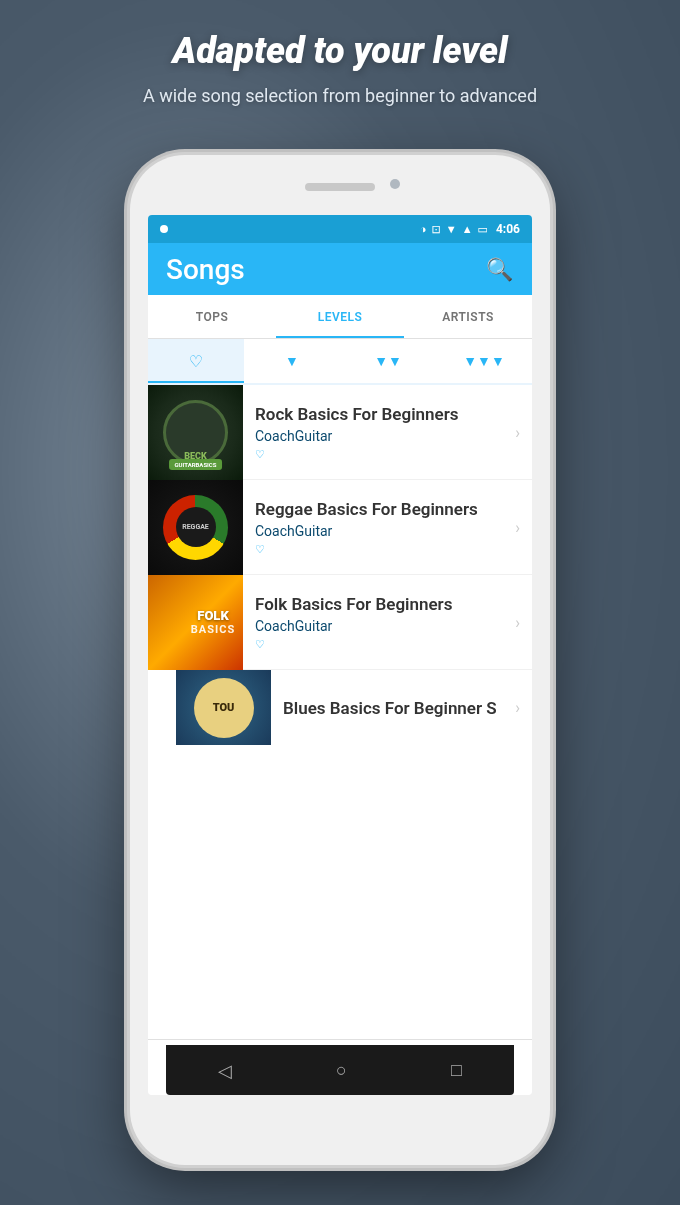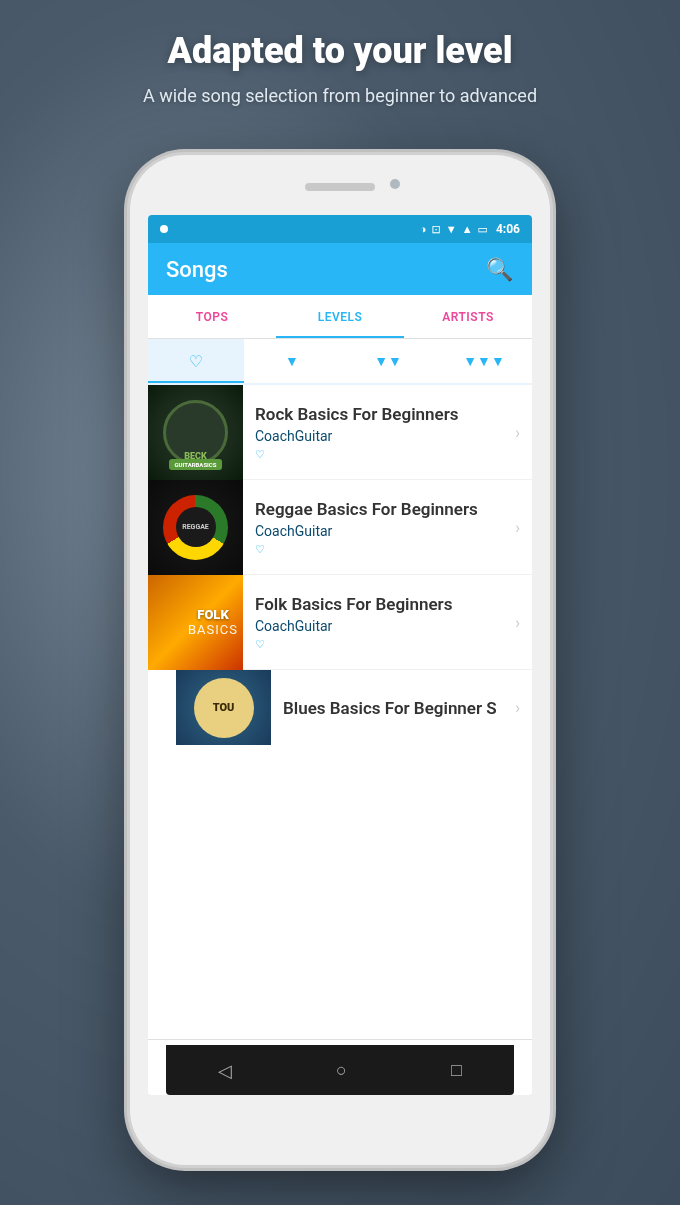--- a/index.html
+++ b/index.html
@@ -28,20 +28,21 @@
       text-align: center;
       z-index: 10;
     }
 
     .header-title {
       font-size: 36px;
       font-weight: 900;
       color: #ffffff;
       line-height: 1.2;
       text-shadow: 0 2px 8px rgba(0,0,0,0.3);
+      font-style: italic;
     }
 
     .header-subtitle {
       font-size: 18px;
       color: #e0e8f0;
       margin-top: 10px;
       line-height: 1.4;
       text-shadow: 0 1px 4px rgba(0,0,0,0.3);
     }
 
@@ -141,21 +142,21 @@
       height: 52px;
       display: flex;
       align-items: center;
       justify-content: space-between;
       padding: 0 18px;
       flex-shrink: 0;
     }
 
     .app-title {
       color: white;
-      font-size: 22px;
+      font-size: 28px;
       font-weight: 500;
     }
 
     .search-icon-btn {
       color: white;
       font-size: 22px;
       cursor: pointer;
     }
 
     
@@ -169,21 +170,21 @@
     }
 
     .tab-item {
       flex: 1;
       display: flex;
       align-items: center;
       justify-content: center;
       height: 100%;
       font-size: 12px;
       font-weight: 600;
-      color: #ec4899;
+      color: #737373;
       letter-spacing: 0.5px;
       position: relative;
       cursor: pointer;
     }
 
     .tab-item.active {
       color: #29b6f6;
     }
 
     .tab-item.active::after {
@@ -345,22 +346,22 @@
     .thumb-folk-label {
       color: white;
       font-size: 13px;
       font-weight: 900;
       text-transform: uppercase;
       text-shadow: 0 1px 3px rgba(0,0,0,0.5);
     }
 
     .thumb-folk-sub {
       color: rgba(255,255,255,0.9);
-      font-size: 13px;
-      font-weight: 400;
+      font-size: 11px;
+      font-weight: 700;
       text-transform: uppercase;
       letter-spacing: 1px;
     }
 
     
     .thumb-blues {
       background: radial-gradient(circle, #2a5a7a 30%, #1a3a5a 100%);
       width: 100%; height: 100%;
       display: flex; align-items: center; justify-content: center;
     }

